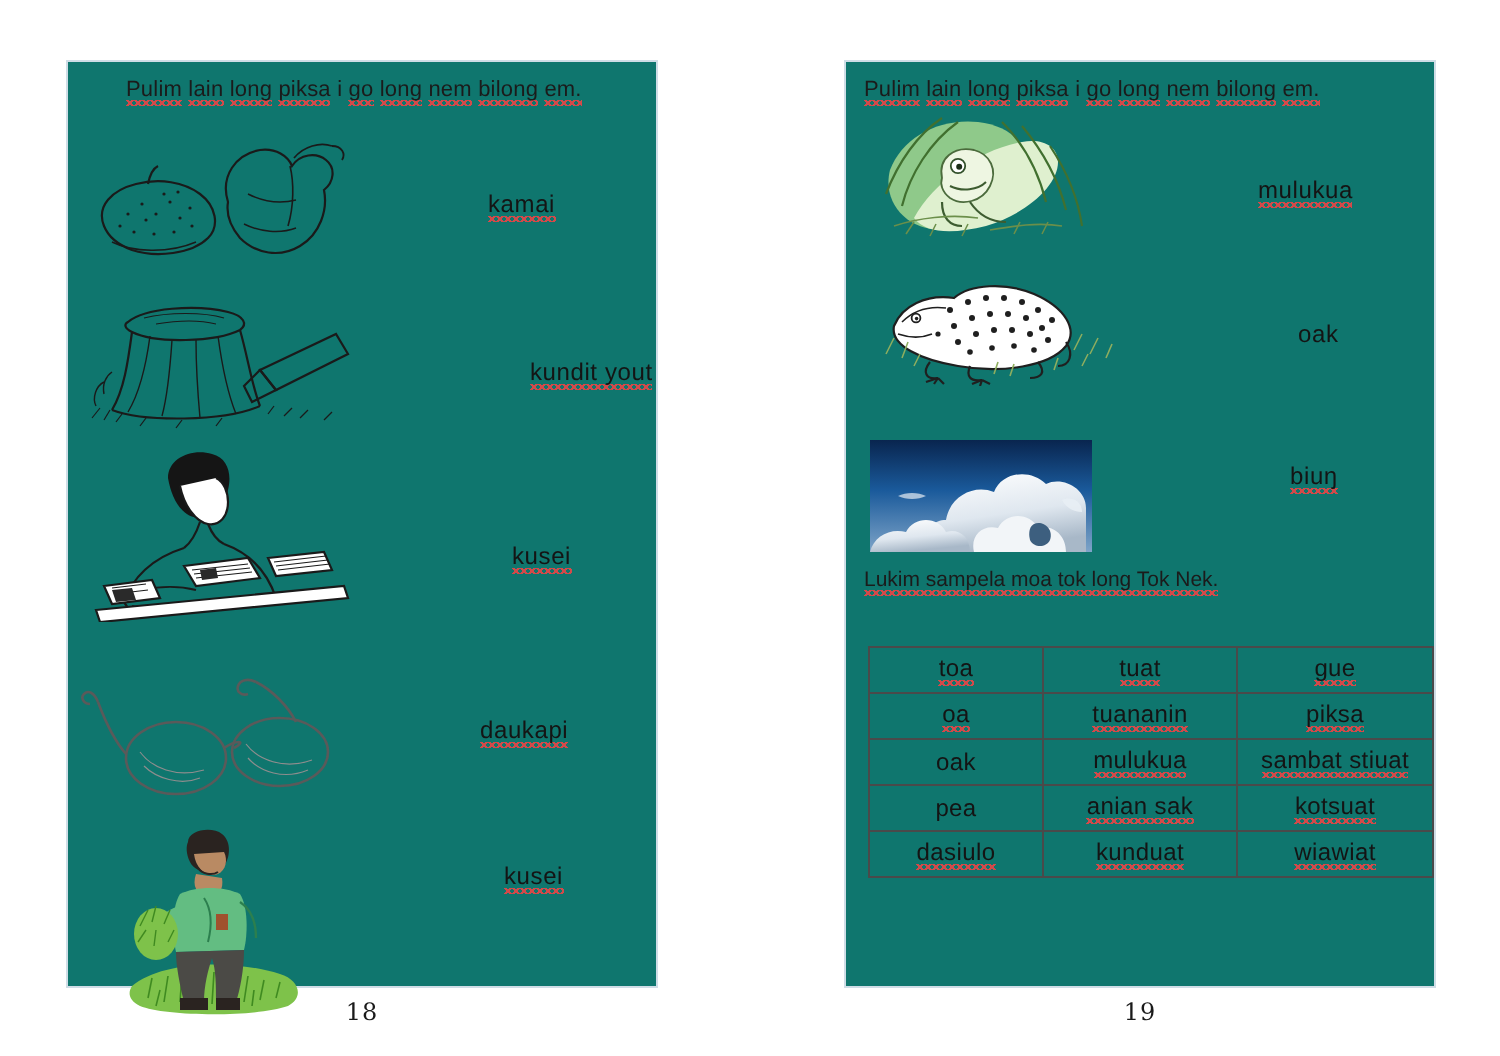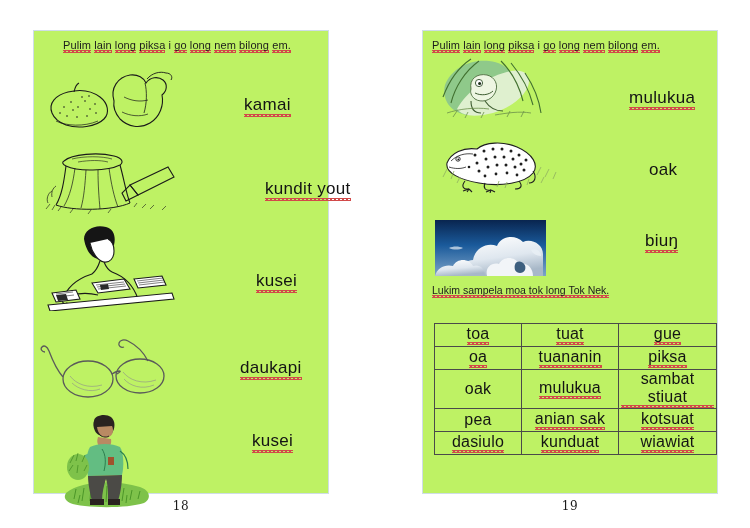--- a/index.html
+++ b/index.html
@@ -17,21 +17,21 @@
   }
 
   .spread {
     position: absolute;
     inset: 0;
   }
 
   
   .page {
     position: absolute;
-    background: #bef264;
+    background: #0f766e;
     border: 1px solid #cfdde6;
     box-sizing: border-box;
   }
   .page-left  { left: 33px;  top: 30px; width: 296px; height: 464px; }
   .page-right { left: 422px; top: 30px; width: 296px; height: 464px; }
 
   .page-number {
     position: absolute;
     top: 499px;
     width: 296px;
@@ -59,21 +59,21 @@
     position: absolute;
     left: 9px;
     top: 253px;
     font-size: 10.5px;
     color: #1b1b1b;
     white-space: nowrap;
   }
 
   .word {
     position: absolute;
-    font-size: 17px;
+    font-size: 12px;
     color: #141414;
     white-space: nowrap;
     letter-spacing: 0.3px;
   }
 
   
   .sp {
     display: inline-block;
     background-repeat: repeat-x;
     background-position: 0 100%;
@@ -95,21 +95,21 @@
     top: 292px;
     width: 267px;
     border-collapse: collapse;
     table-layout: fixed;
   }
   .wordtable td {
     border: 1px solid #4a4a4a;
     height: 22px;
     text-align: center;
     vertical-align: middle;
-    font-size: 16px;
+    font-size: 12px;
     color: #141414;
     padding: 0 2px;
     letter-spacing: 0.2px;
   }
   .wordtable td.c1 { width: 82px; }
   .wordtable td.c2 { width: 92px; }
   .wordtable td.c3 { width: 93px; }
 
   
   .cloudphoto {

